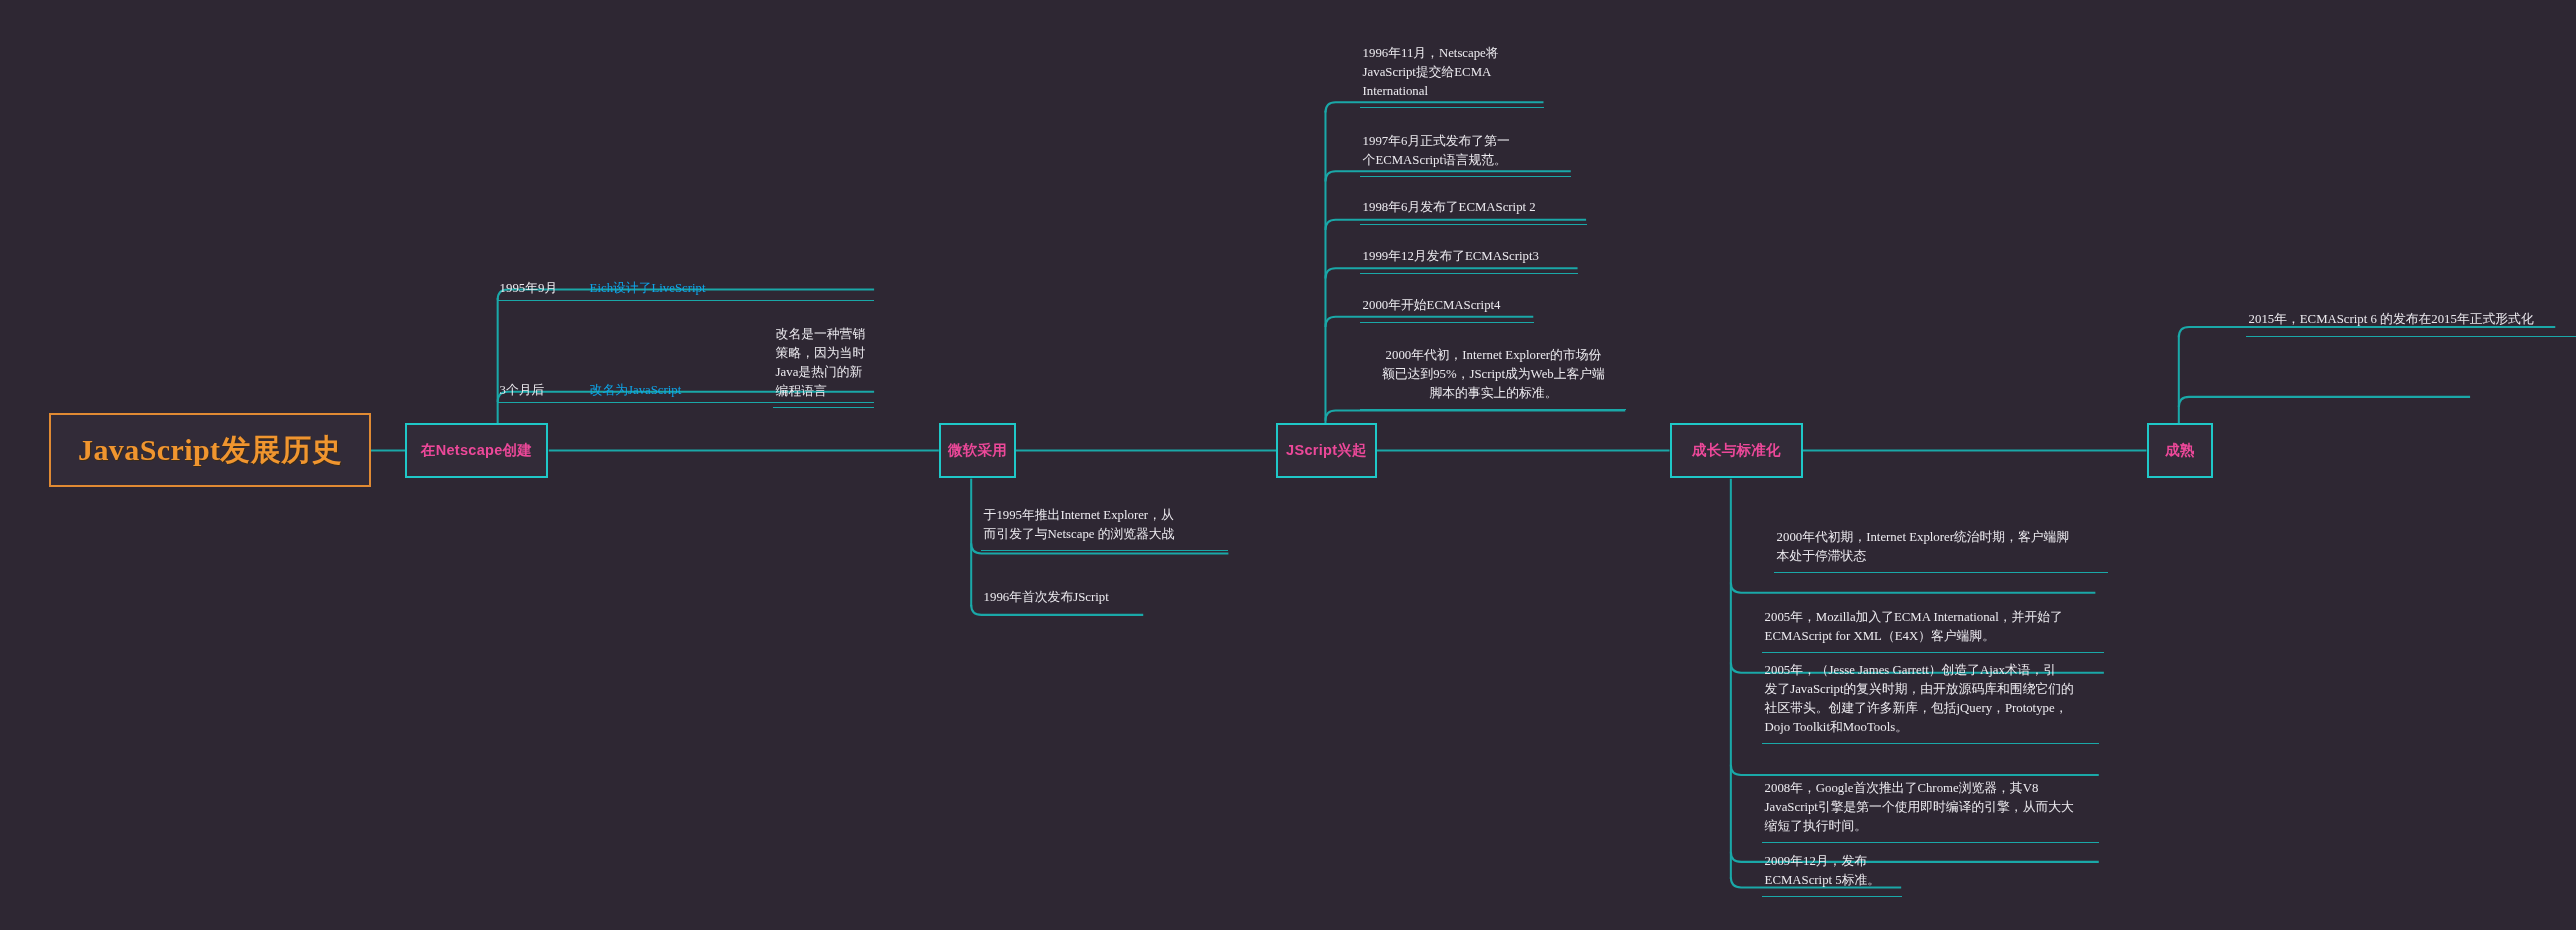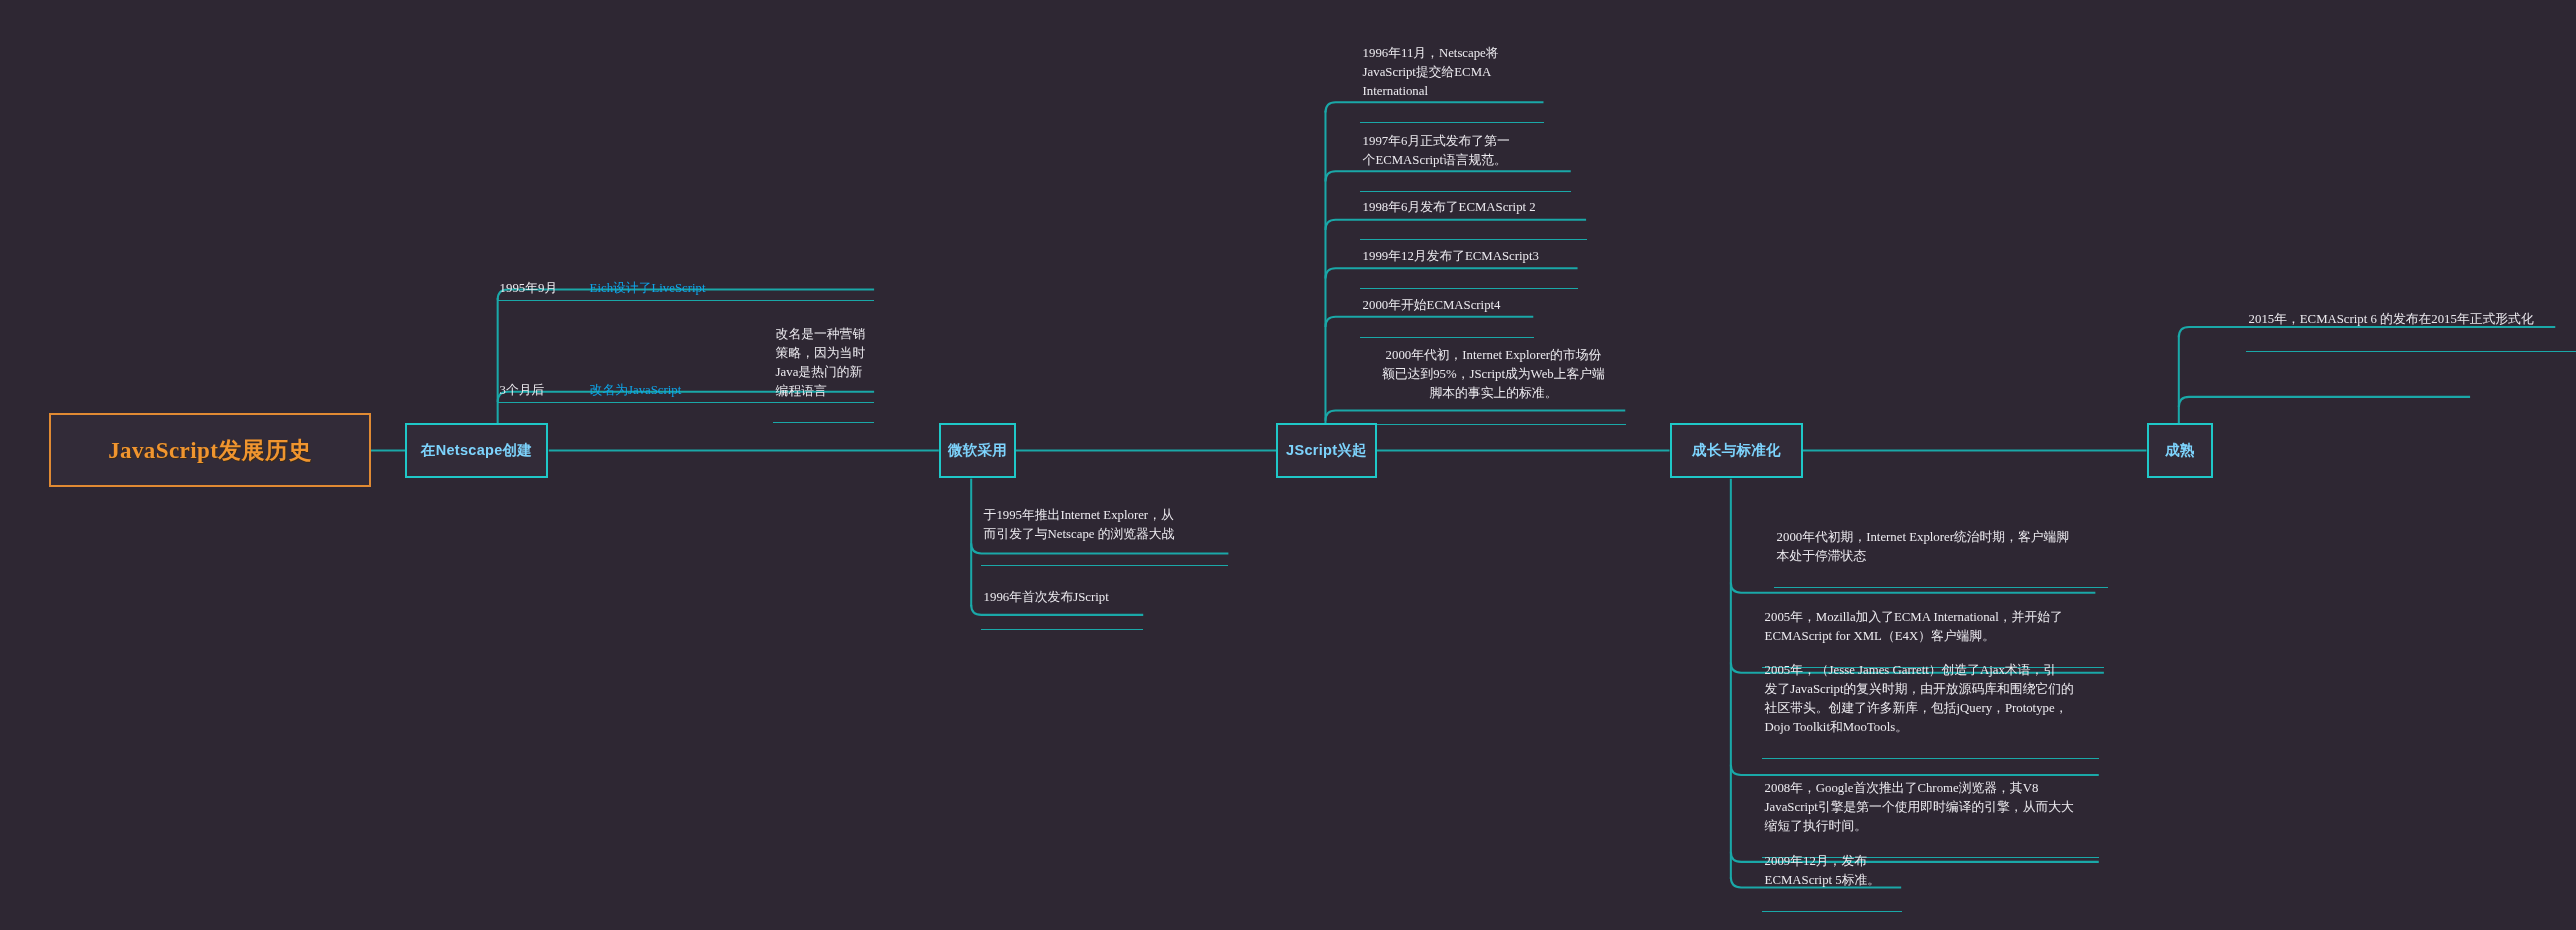--- a/index.html
+++ b/index.html
@@ -39,39 +39,39 @@
     align-items: center;
     justify-content: center;
     background: #322b38;
     z-index: 3;
   }
   .node-root {
     border: 2.6px solid #e08a33;
     color: #f0952f;
     font-family: "Liberation Serif", "DejaVu Serif", serif;
     font-weight: bold;
-    font-size: 23px;
+    font-size: 30px;
     letter-spacing: 0.4px;
     text-shadow: 0.9px 0.9px 0 #3a2a18;
   }
   .node-main {
     border: 2.6px solid #1fc8c8;
-    color: #7dd3fc;
+    color: #ec4899;
     font-family: "Liberation Sans", "DejaVu Sans", sans-serif;
     font-weight: bold;
     font-size: 14.5px;
     letter-spacing: 0.3px;
   }
 
   
   .leaf {
     position: absolute;
     box-sizing: border-box;
     z-index: 2;
-    padding: 0 0 19px 0;
+    padding: 0 0 4px 0;
   }
   .leaf .leaf-text {
     display: block;
     font-family: "Liberation Serif", "DejaVu Serif", serif;
     font-size: 12.8px;
     line-height: 1.48;
     color: #eceaef;
     white-space: pre-line;
     padding: 0 1.7px 2.6px 2.6px;
   }

